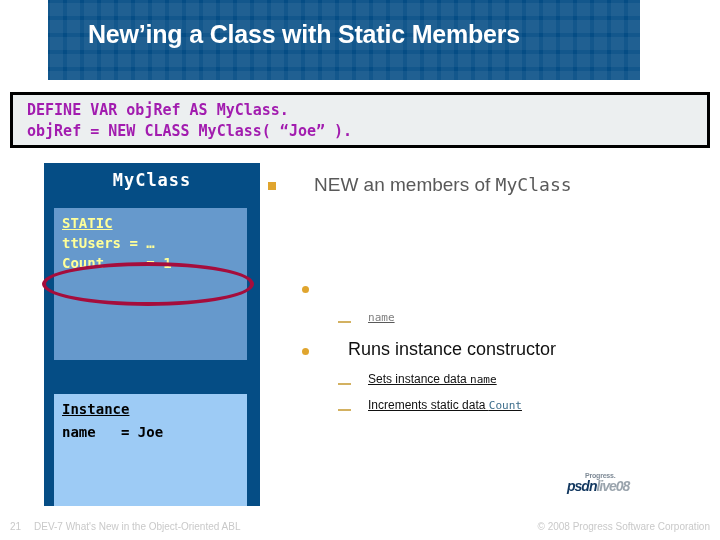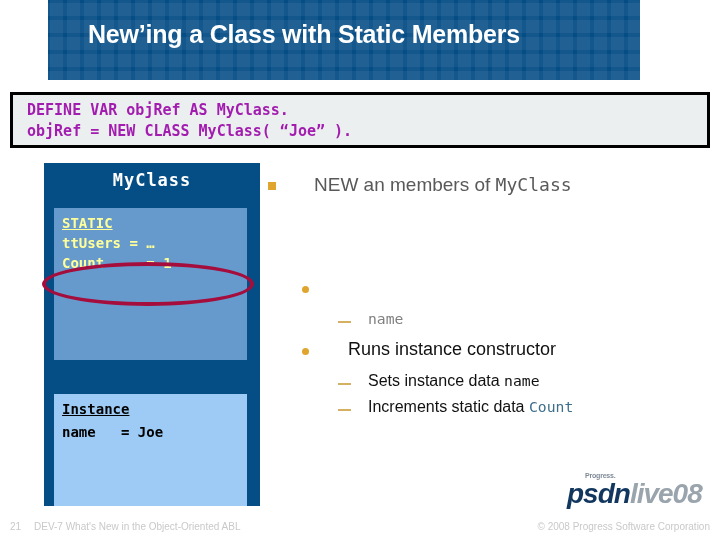--- a/index.html
+++ b/index.html
@@ -119,40 +119,40 @@
     font-size:18px;line-height:22px;color:#595959;
   }
   .l2-text.dark{color:#111111;}
 
   .bullet-l3{position:absolute;}
   .dash-bullet{
     position:absolute;left:76px;top:11px;width:13px;height:2px;background:#d3b161;
   }
   .l3-text{
     position:absolute;left:106px;top:0px;
-    font-size:16px;color:#595959;white-space:nowrap;
+    font-size:12px;color:#595959;white-space:nowrap;text-decoration:underline;
   }
   .l3-text.dark{color:#111111;}
 
   .mono{font-family:"DejaVu Sans Mono", monospace;font-size:0.92em;}
   .mono.grey{color:#808080;}
   .mono.blue{color:#3d6e8c;}
   .mono.dark{color:#111111;}
   .mono.hdr{color:#595959;font-size:0.95em;}
 
   
   .logo{position:absolute;left:567px;top:472px;width:125px;height:30px;}
   .logo-progress{
     position:absolute;left:18px;top:0px;
     font-size:7px;font-weight:bold;color:#7e8a96;
     letter-spacing:-0.2px;
   }
   .logo-main{
     position:absolute;left:0px;top:6px;
-    font-size:28px;font-weight:bold;font-style:italic;
+    font-size:14px;font-weight:bold;font-style:italic;
     letter-spacing:-1px;white-space:nowrap;
   }
   .logo-psdn{color:#12375f;}
   .logo-live{color:#9aa4ad;}
 
   .foot-num{
     position:absolute;left:10px;top:521px;
     font-size:10px;color:#c9c9c9;
   }
   .foot-title{

